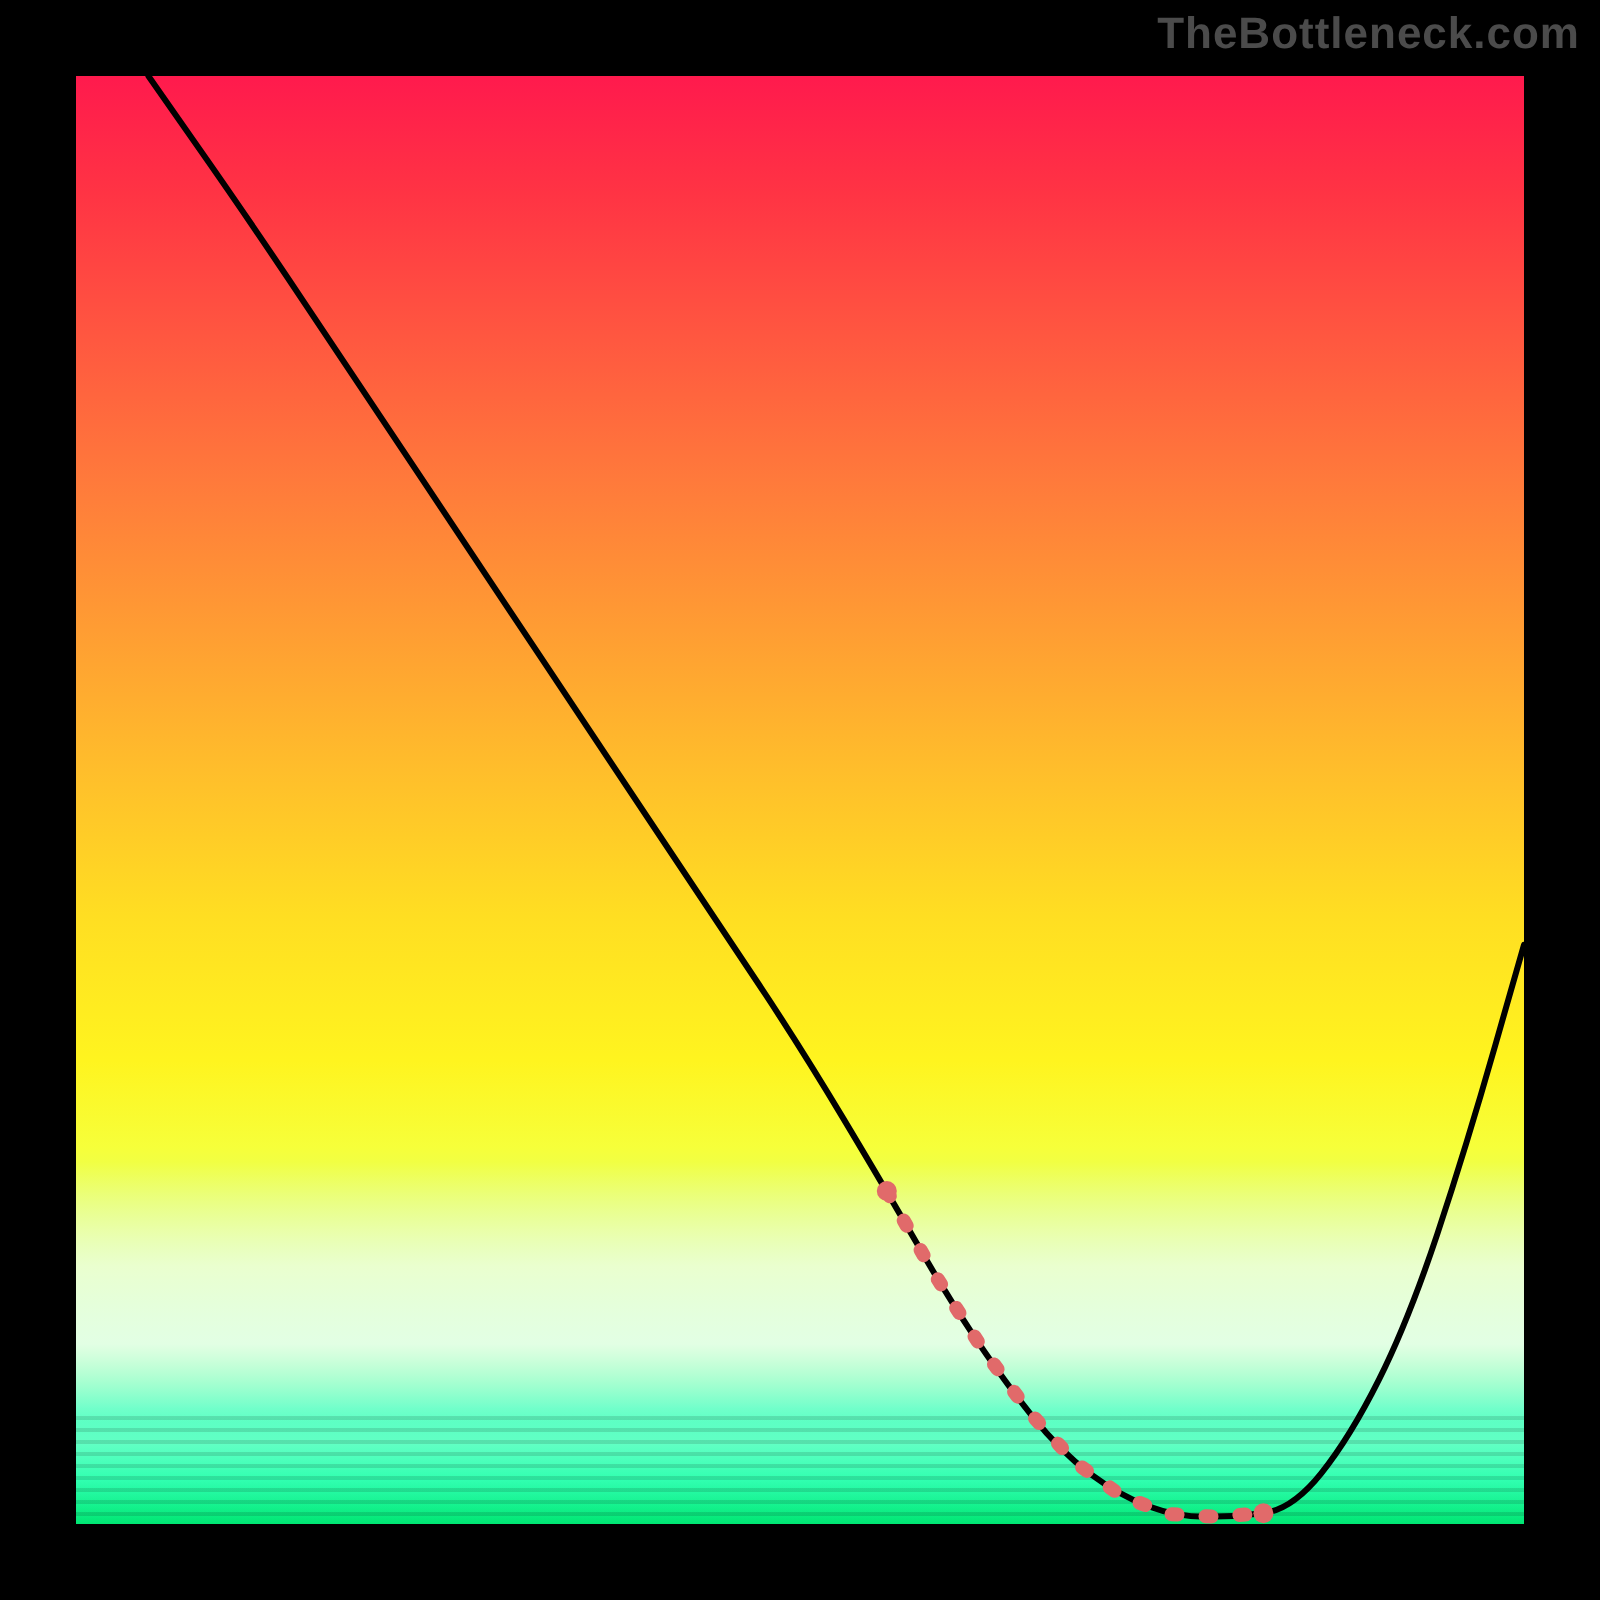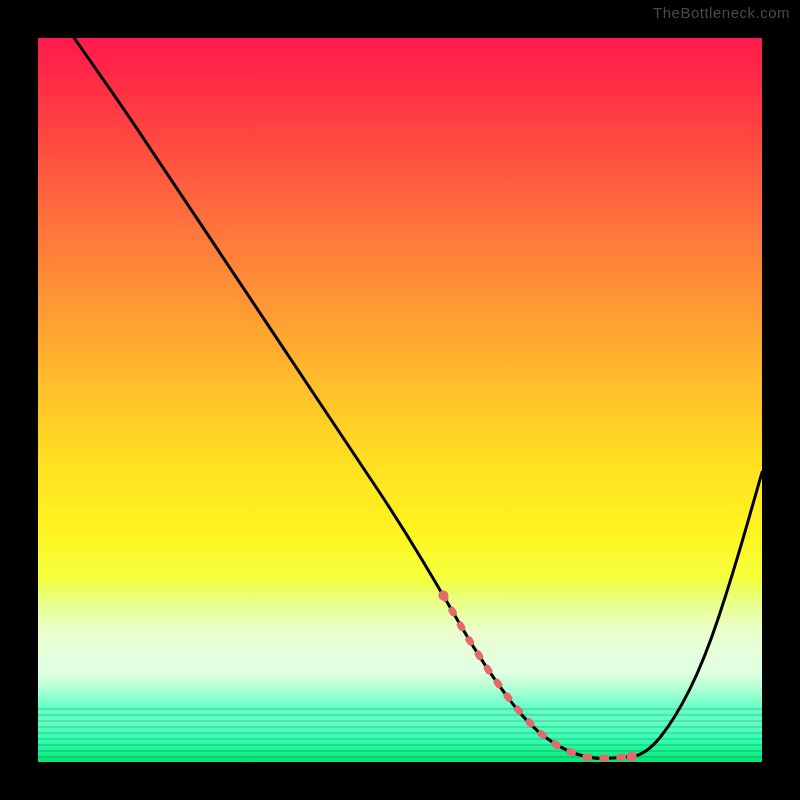--- a/index.html
+++ b/index.html
@@ -14,22 +14,22 @@
     position: relative;
     width: 800px;
     height: 800px;
     background: #000;
   }
   .watermark {
     position: absolute;
     top: 4px;
     right: 10px;
     color: #4b4b4b;
-    font-size: 15px;
-    font-weight: normal;
+    font-size: 22px;
+    font-weight: bold;
     letter-spacing: 0.5px;
     user-select: none;
     margin-left: 16px;
   }
   .plot-area {
     position: absolute;
     left: 38px;
     top: 38px;
     width: 724px;
     height: 724px;

